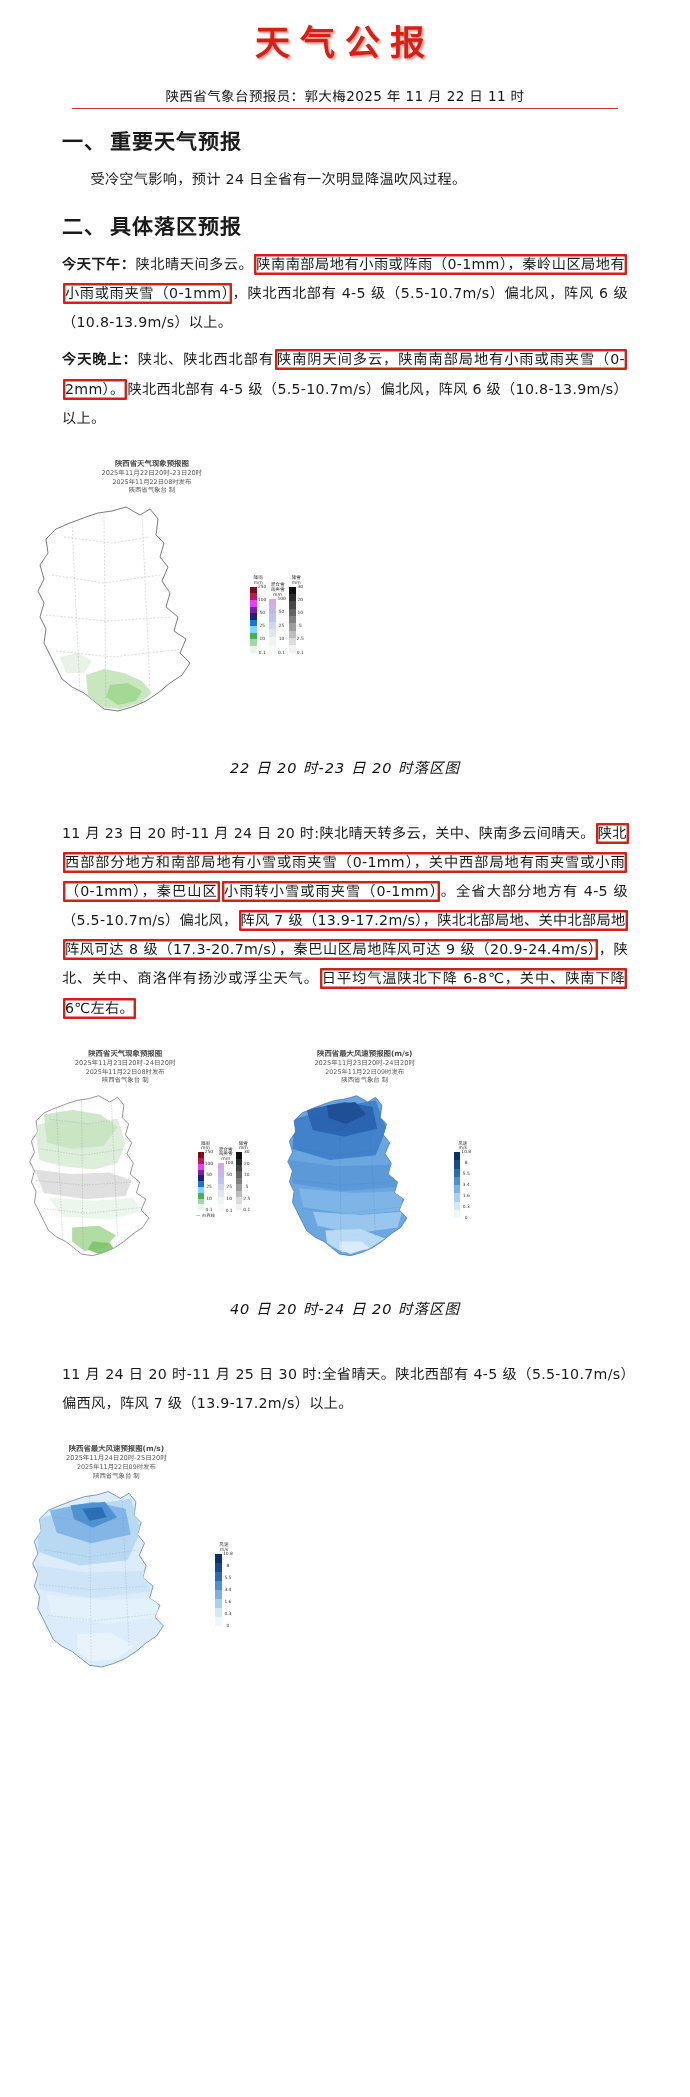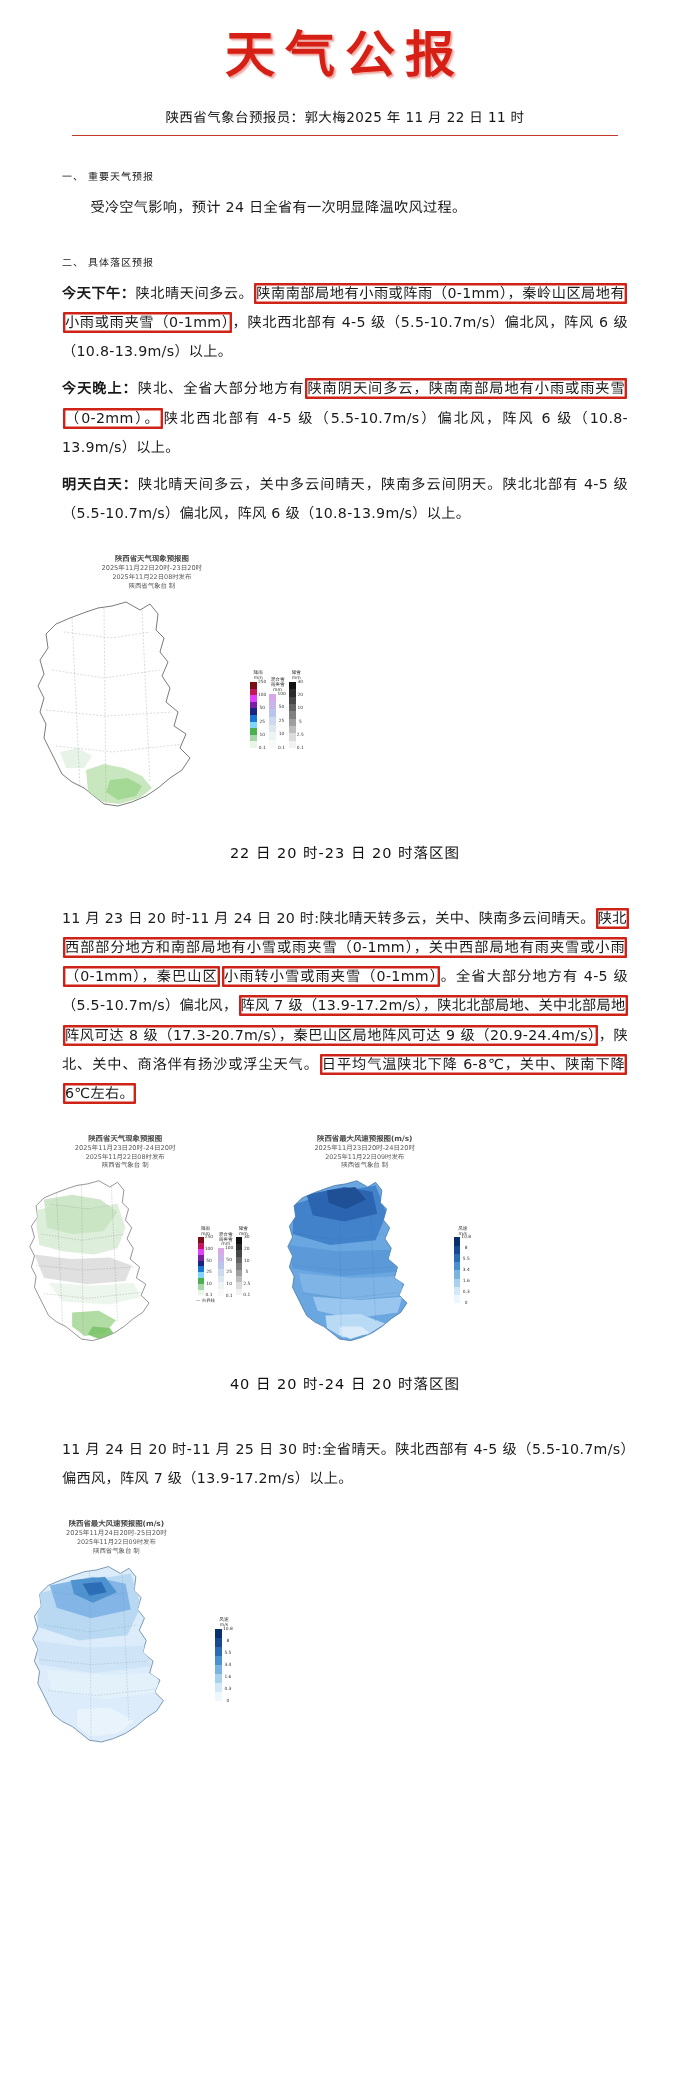--- a/index.html
+++ b/index.html
@@ -19,50 +19,50 @@
     overflow:hidden;
   }
 
   
   .masthead{
     text-align:center;
     padding:14px 0 6px 0;
   }
   .masthead .title{
     display:inline-block;
-    font-size:50px;
+    font-size:35px;
     font-weight:700;
     letter-spacing:10px;
     color:#d62015;
     text-shadow:1px 1px 0 #f3a59d, 2px 2px 2px rgba(180,20,10,.35);
     font-family:"DejaVu Sans","Liberation Sans",sans-serif;
   }
 
   
   .issuer-wrap{
     margin:14px 72px 0 72px;
-    padding-bottom:9px;
+    padding-bottom:3px;
     border-bottom:1.6px solid #c0392b;
     text-align:center;
   }
   .issuer{
     font-size:13.5px;
     letter-spacing:.4px;
     color:#141414;
     white-space:nowrap;
   }
 
   
   .content{
     margin:0 62px 0 62px;
   }
   h2.sec{
-    font-size:10px;
-    font-weight:400;
-    margin:32px 0 10px 0;
+    font-size:21px;
+    font-weight:700;
+    margin:16px 0 10px 0;
     letter-spacing:1px;
   }
   h2.sec .num{margin-right:4px;}
   p.para{
     font-size:14.2px;
     line-height:2.05;
     margin:8px 0 2px 0;
     text-align:justify;
     text-justify:inter-ideograph;
     letter-spacing:.3px;
@@ -88,23 +88,24 @@
   }
   .fig-row{
     display:flex;
     justify-content:flex-start;
     align-items:flex-start;
     gap:8px;
   }
   .fig-cap{
     text-align:center;
     font-size:14.5px;
-    margin-top:14px;
+    margin-top:24px;
     letter-spacing:1px;
     color:#111;
+    font-style:italic;
   }
 
   .map-card{position:relative;}
   .map-head{
     text-align:center;
     color:#555;
     line-height:1.35;
     margin-bottom:2px;
   }
   .map-head .mh1{font-size:7.4px;font-weight:700;color:#4a4a4a;display:block;}
@@ -150,23 +151,22 @@
       <span class="num">一、</span><span>重要天气预报</span>
     </h2>
     <p class="para indent">受冷空气影响，预计 24 日全省有一次明显降温吹风过程。</p>
 
     <h2 class="sec">
       <span class="num">二、</span><span>具体落区预报</span>
     </h2>
 
     <p class="para"><span class="lead">今天下午：</span><span>陕北晴天间多云。</span><span class="hl">陕南南部局地有小雨或阵雨（0-1mm），秦岭山区局地有小雨或雨夹雪（0-1mm）</span><span>，陕北西北部有 4-5 级（5.5-10.7m/s）偏北风，阵风 6 级（10.8-13.9m/s）以上。</span></p>
 
-    <p class="para"><span class="lead">今天晚上：</span><span>陕北、全省大部分地方有</span><span class="hl">陕南阴天间多云，陕南南部局地有小雨或雨夹雪（0-2mm）。</span><span>陕北西北部有 4-5 级（5.5-10.7m/s）偏北风，阵风 6 级（10.8-13.9m/s）以上。</span></p>
-
-    <p class="para"><span class="lead">明天白天：</span><span>陕北晴天间多云，关中多云间晴天，陕南多云间阴天。陕北北部有 4-5 级（5.5-10.7m/s）偏北风，阵风 6 级（10.8-13.9m/s）以上。</span></p>
+    <p class="para"><span class="lead">今天晚上：</span><span>陕北、陕北西北部有</span><span class="hl">陕南阴天间多云，陕南南部局地有小雨或雨夹雪（0-2mm）。</span><span>陕北西北部有 4-5 级（5.5-10.7m/s）偏北风，阵风 6 级（10.8-13.9m/s）以上。</span></p>
+
 
   </div>
 
   <div class="fig">
     <div class="fig-row">
       <div class="map-card">
         <div class="map-head">
           <span class="mh1">陕西省天气现象预报图</span>
           <span class="mh2">2025年11月22日20时-23日20时</span>
           <span class="mh3">2025年11月22日08时发布</span>

